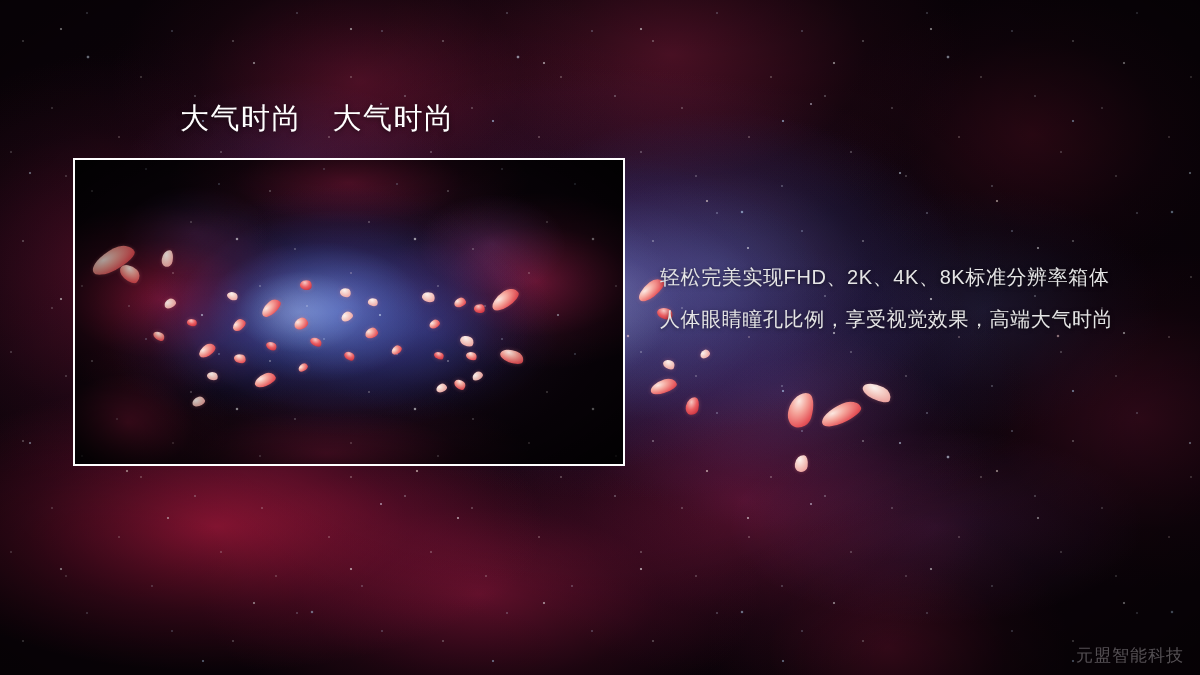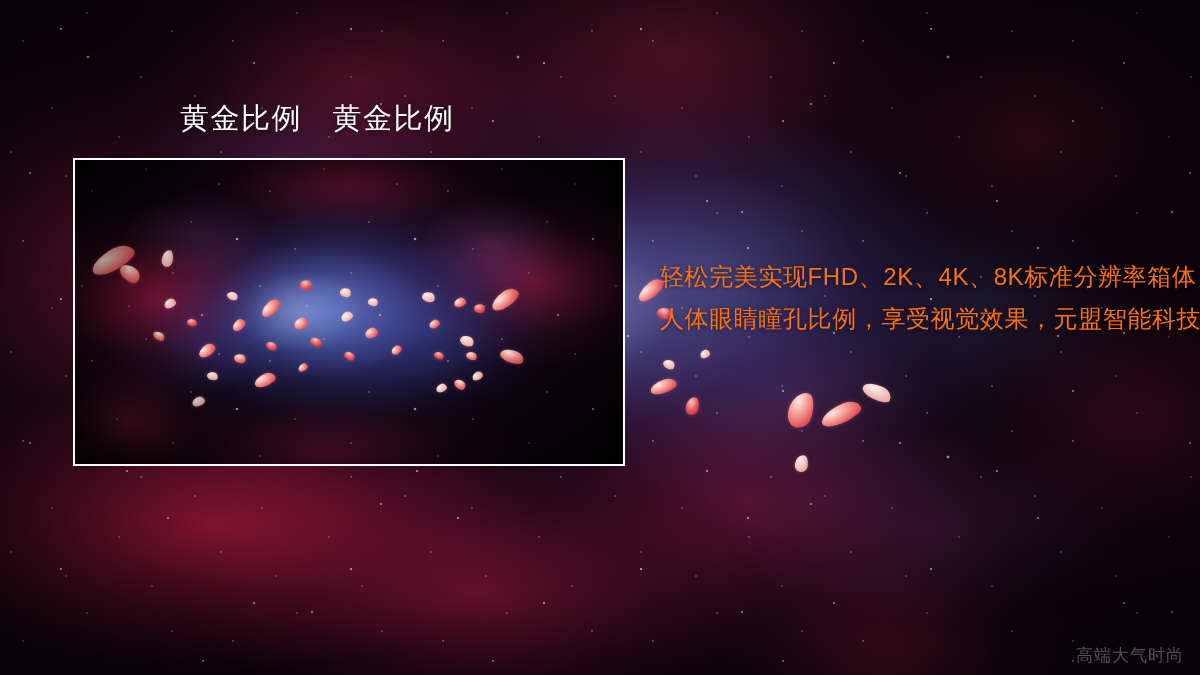--- a/index.html
+++ b/index.html
@@ -196,22 +196,22 @@
   }
 
   
   #body-text {
     position: absolute;
     left: 660px;
     top: 256px;
     width: 520px;
   }
   .body-line {
-    color: #f97316;
-    font-size: 24px;
+    color: #e5e5e5;
+    font-size: 20px;
     line-height: 42px;
     letter-spacing: 0.6px;
     white-space: nowrap;
     text-shadow: 0 1px 4px rgba(0,0,0,0.55);
   }
 
   
   #watermark {
     position: absolute;
     right: 16px;
@@ -277,21 +277,21 @@
       <div class="petal" style="left: 650px; top: 380px; width: 27px; height: 13px; transform: rotate(-18deg);"></div>
       <div class="petal deep" style="left: 686px; top: 397px; width: 13px; height: 18px; transform: rotate(12deg);"></div>
       <div class="petal pale" style="left: 663px; top: 360px; width: 12px; height: 9px; transform: rotate(30deg);"></div>
       <div class="petal pale" style="left: 700px; top: 350px; width: 10px; height: 8px; transform: rotate(-26deg);"></div>
       <div class="petal" style="left: 789px; top: 392px; width: 24px; height: 36px; transform: rotate(16deg);"></div>
       <div class="petal" style="left: 820px; top: 405px; width: 42px; height: 18px; transform: rotate(-24deg);"></div>
       <div class="petal pale" style="left: 795px; top: 455px; width: 13px; height: 17px; transform: rotate(8deg);"></div>
       <div class="petal pale" style="left: 862px; top: 385px; width: 30px; height: 15px; transform: rotate(26deg);"></div>
     </div>
 
-  <div id="slide-title">黄金比例　黄金比例</div>
+  <div id="slide-title">大气时尚　大气时尚</div>
 
   <div id="image-panel">
     <div class="panel-layer" id="panel-neb-base"></div>
     <div class="panel-layer" id="panel-neb-red"></div>
     <div class="panel-layer" id="panel-neb-blue"></div>
     <div class="panel-layer" id="panel-neb-violet"></div>
     <div class="panel-layer" id="panel-stars"></div>
     <div id="petal-layer-panel">
         <div class="petal" style="left: 15px; top: 90px; width: 46px; height: 20px; transform: rotate(-28deg);"></div>
         <div class="petal" style="left: 44px; top: 106px; width: 22px; height: 15px; transform: rotate(42deg);"></div>
@@ -329,18 +329,18 @@
         <div class="petal" style="left: 415px; top: 132px; width: 30px; height: 15px; transform: rotate(-34deg);"></div>
         <div class="petal" style="left: 391px; top: 192px; width: 11px; height: 8px; transform: rotate(22deg);"></div>
         <div class="petal" style="left: 425px; top: 190px; width: 24px; height: 13px; transform: rotate(20deg);"></div>
         <div class="petal pale" style="left: 361px; top: 224px; width: 11px; height: 8px; transform: rotate(-20deg);"></div>
       </div>
     <div class="panel-layer" id="panel-vignette"></div>
   </div>
 
   <div id="body-text">
     <div class="body-line">轻松完美实现FHD、2K、4K、8K标准分辨率箱体</div>
-    <div class="body-line">人体眼睛瞳孔比例，享受视觉效果，元盟智能科技</div>
+    <div class="body-line">人体眼睛瞳孔比例，享受视觉效果，高端大气时尚</div>
   </div>
 
-  <div id="watermark">高端大气时尚</div>
+  <div id="watermark">元盟智能科技</div>
 
 </div>
 
 </body></html>

